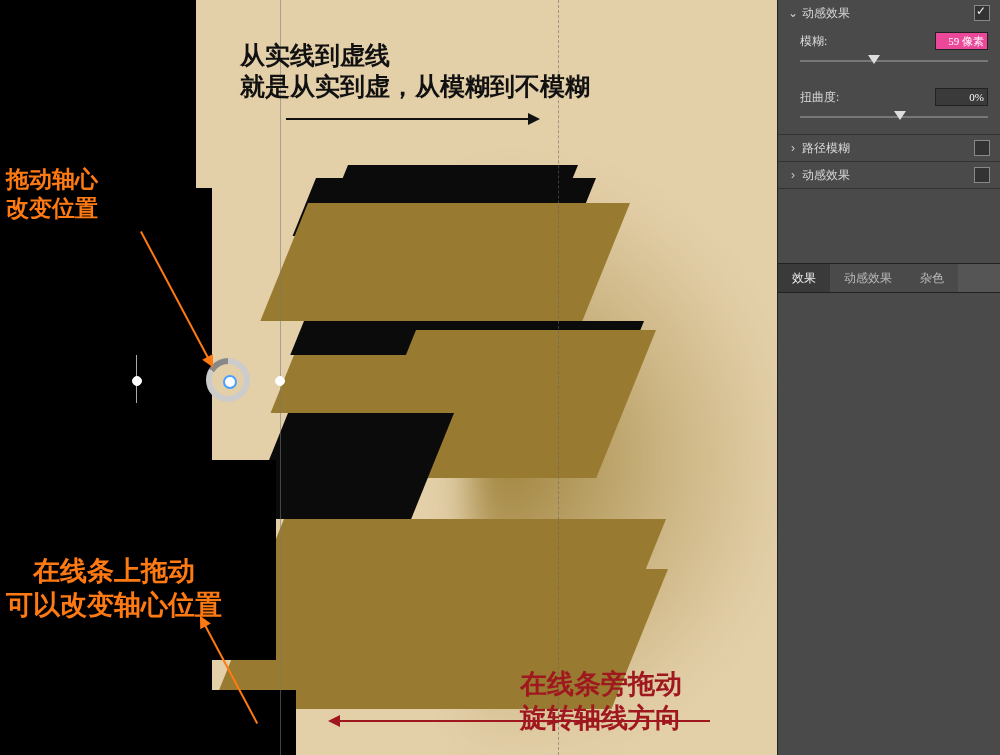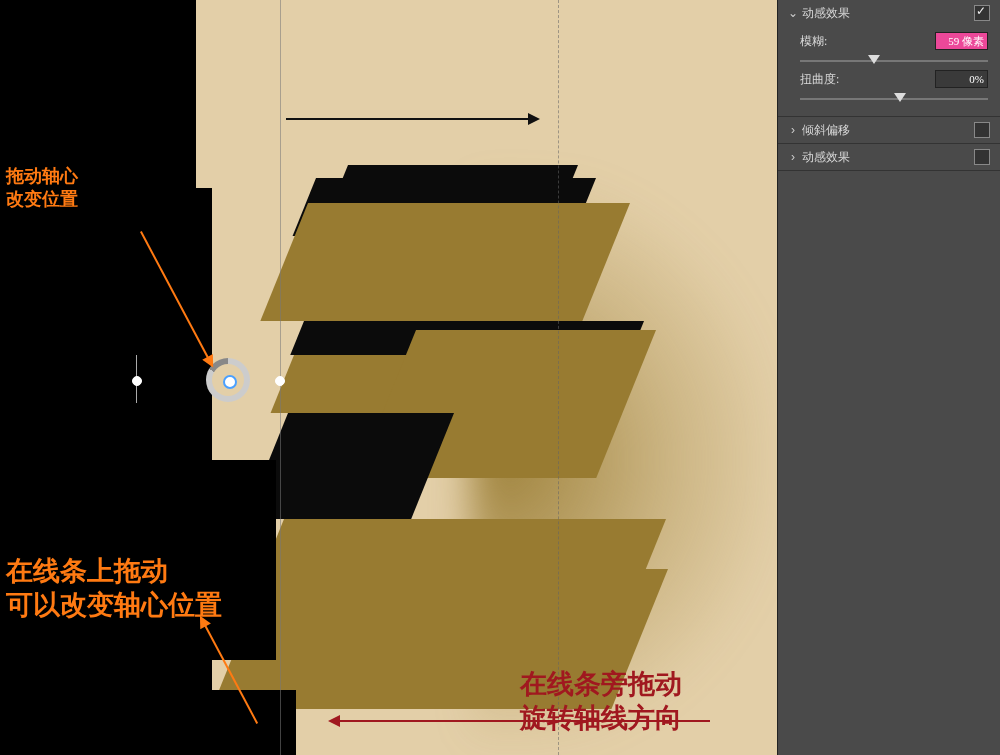--- a/index.html
+++ b/index.html
@@ -41,22 +41,22 @@
     filter:blur(18px);}
   
   #mask-bl{position:absolute;left:196px;top:460px;width:80px;height:200px;background:#000;}
   #mask-bl2{position:absolute;left:196px;top:690px;width:100px;height:65px;background:#000;}
   #mask-bl3{position:absolute;left:196px;top:188px;width:16px;height:560px;background:#000;}
   
   .note{position:absolute;font-weight:700;line-height:1.25;white-space:pre;}
   #note-top{left:240px;top:40px;font-size:25px;color:#111;}
   #arrow-top{position:absolute;left:286px;top:118px;width:252px;height:2px;background:#111;}
   #arrow-top::after{content:"";position:absolute;right:-2px;top:-5px;border-left:12px solid #111;border-top:6px solid transparent;border-bottom:6px solid transparent;}
-  #note-hub{left:6px;top:165px;font-size:18px;color:#ff7a12;}
-  #note-line{left:6px;top:555px;font-size:27px;color:#ff7a12;}
+  #note-hub{left:6px;top:165px;font-size:23px;color:#ff7a12;}
+  #note-line{left:6px;top:555px;font-size:27px;color:#ff7a12;text-align:center;}
   #note-rot{left:520px;top:668px;font-size:27px;color:#a0181f;text-align:right;}
   
   .arrw{position:absolute;width:2px;background:#ff7a12;}
   #ar1{left:140px;top:232px;height:152px;transform:rotate(-28deg);transform-origin:top left;}
   #ar1::after{content:"";position:absolute;left:-5px;bottom:-2px;border-top:12px solid #ff7a12;border-left:6px solid transparent;border-right:6px solid transparent;}
   #ar2{left:200px;top:618px;height:120px;transform:rotate(-28deg);transform-origin:top left;}
   #ar2::after{content:"";position:absolute;left:-5px;top:-2px;border-bottom:12px solid #ff7a12;border-left:6px solid transparent;border-right:6px solid transparent;}
   #ar3{position:absolute;left:330px;top:720px;width:380px;height:2px;background:#a0181f;}
   #ar3::before{content:"";position:absolute;left:-2px;top:-5px;border-right:12px solid #a0181f;border-top:6px solid transparent;border-bottom:6px solid transparent;}
   
@@ -106,20 +106,22 @@
 
   <div class="solid-line" id="solid-a"></div>
   <div class="dashed-line" id="dashed-a"></div>
   <div id="dot-left-line"></div>
   <div class="dot" id="dot-left"></div>
   <div class="dot" id="dot-mid"></div>
   <div id="hub">
         <div id="hub-inner"></div>
       </div>
 
+  <div class="note" id="note-top">从实线到虚线
+就是从实到虚，从模糊到不模糊</div>
   <div id="arrow-top"></div>
   <div class="note" id="note-hub">拖动轴心
 改变位置</div>
   <div class="arrw" id="ar1"></div>
   <div class="note" id="note-line">在线条上拖动
 可以改变轴心位置</div>
   <div class="arrw" id="ar2"></div>
   <div class="note" id="note-rot">在线条旁拖动
 旋转轴线方向</div>
   <div id="ar3"></div>
@@ -138,49 +140,55 @@
     <div class="sect-body">
       <div class="row">
         <span class="lab">模糊:</span>
         <span style="flex:1"></span>
         <span class="valbox hl">59 像素</span>
       </div>
       <div class="slider">
         <div class="track"></div>
             <div class="thumb" id="th1" style="left: 36%;"></div>
       </div>
-      <div class="row" style="margin-top:0">
+      <div class="row" style="margin-top:18px">
         <span class="lab">扭曲度:</span>
         <span style="flex:1"></span>
         <span class="valbox plain">0%</span>
       </div>
       <div class="slider">
         <div class="track"></div>
             <div class="thumb" id="th2" style="left: 50%;"></div>
       </div>
     </div>
   </div>
 
   <div class="sect">
     <div class="sect-head">
       <span class="tw">›</span>
-      <span>倾斜偏移</span>
+      <span>路径模糊</span>
       <span class="head-right">
             <span class="chk"></span>
           </span>
     </div>
   </div>
 
   <div class="sect">
     <div class="sect-head">
       <span class="tw">›</span>
       <span>动感效果</span>
       <span class="head-right">
             <span class="chk"></span>
           </span>
     </div>
   </div>
 
   <div style="height:74px"></div>
 
+  <div id="tabs">
+    <div class="tab active">效果</div>
+    <div class="tab">动感效果</div>
+    <div class="tab">杂色</div>
+    <div id="tabs-fill"></div>
+  </div>
 </div>
 
 </div>
 
 </body></html>

